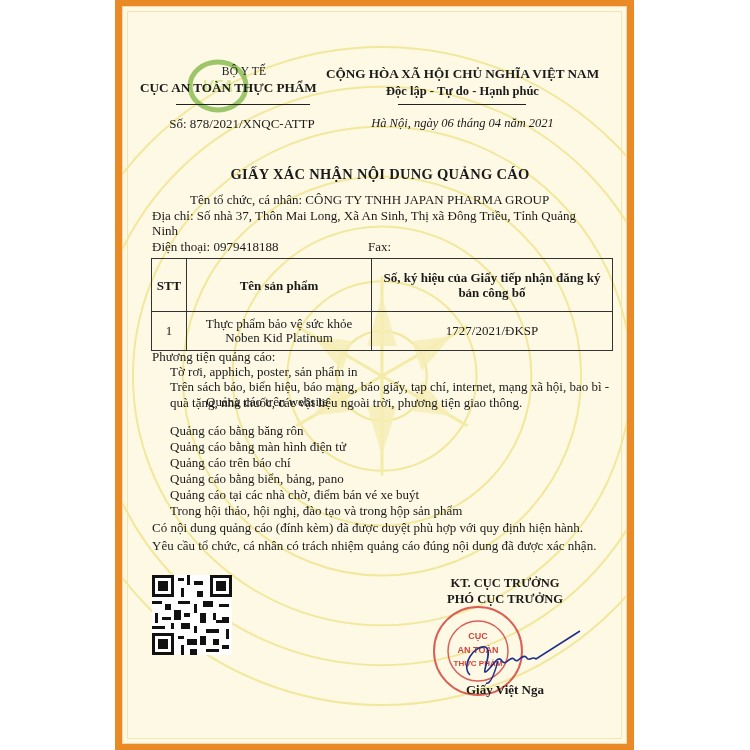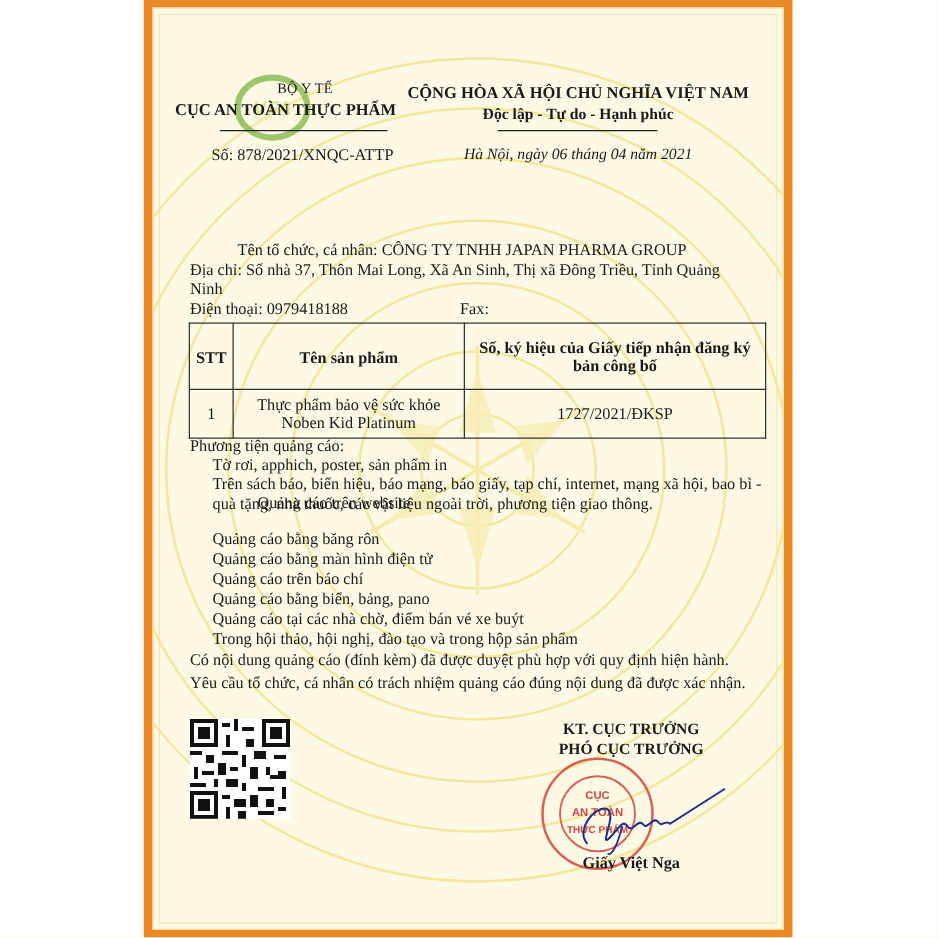--- a/index.html
+++ b/index.html
@@ -81,20 +81,21 @@
   <div class="abs org1">BỘ Y TẾ</div>
   <div class="abs org2">CỤC AN TOÀN THỰC PHẨM</div>
   <div class="abs rule-left"></div>
   <div class="abs docno">Số: 878/2021/XNQC-ATTP</div>
 
   <div class="abs nation">CỘNG HÒA XÃ HỘI CHỦ NGHĨA VIỆT NAM</div>
   <div class="abs motto">Độc lập - Tự do - Hạnh phúc</div>
   <div class="abs rule-right"></div>
   <div class="abs dateline">Hà Nội, ngày 06 tháng 04 năm 2021</div>
 
+  <div class="abs title">GIẤY XÁC NHẬN NỘI DUNG QUẢNG CÁO</div>
 
   <div class="abs line" style="top:192px;padding-left:38px;">Tên tổ chức, cá nhân: CÔNG TY TNHH JAPAN PHARMA GROUP</div>
   <div class="abs line" style="top:208px;">Địa chỉ: Số nhà 37, Thôn Mai Long, Xã An Sinh, Thị xã Đông Triều, Tỉnh Quảng</div>
   <div class="abs line" style="top:223px;">Ninh</div>
   <div class="abs line" style="top:239px;">Điện thoại: 0979418188</div>
   <div class="abs line" style="top:239px; left:368px;">Fax:</div>
 
   <table class="table">
     <tbody>
         <tr>

